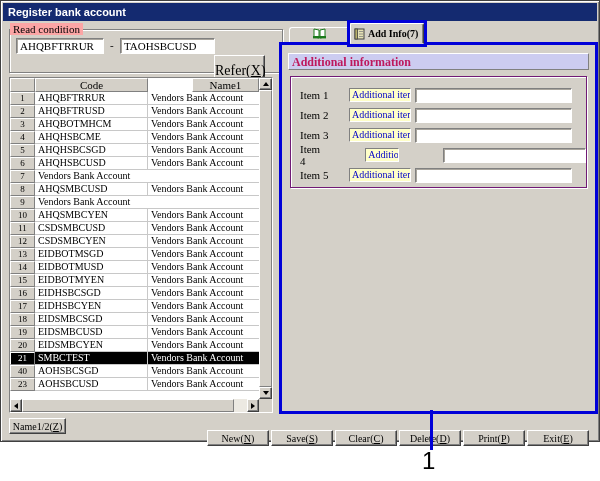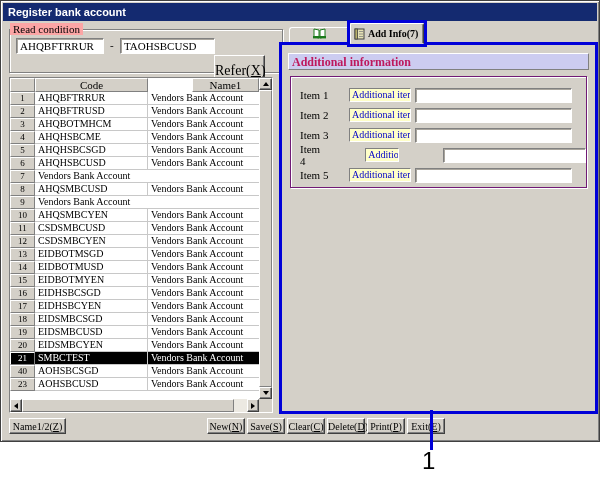--- a/index.html
+++ b/index.html
@@ -92,21 +92,21 @@
   .item-row { position:absolute; left:0; width:100%; height:20px; display:flex; align-items:center; }
   .item-label { width:58px; padding-left:9px; font-size:11px; }
   .item-tag { width:62px; height:14px; background:#ffffc8; border:1px solid;
               border-color:#808080 #ffffff #ffffff #808080; color:#0000c8; font-size:10px;
               line-height:12px; padding-left:2px; white-space:nowrap; overflow:hidden; }
   .item-input { margin-left:4px; width:157px; height:15px; }
 
   
   .btn-name12 { position:absolute; left:8px; top:417px; width:57px; height:16px; font-size:10px; }
   .action-buttons { position:absolute; left:206px; top:417px; display:flex; gap:2px; }
-  .abtn { width:38px; height:16px; font-size:10px; line-height:13px; }
+  .abtn { width:62px; height:16px; font-size:10px; line-height:13px;margin-top:12px; }
 
   
   .callout-line { position:absolute; left:430px; top:410px; width:3px; height:40px; background:#0000d8; z-index:10; }
   .callout-label { position:absolute; left:422px; top:447px; font-family:"Liberation Sans", sans-serif;
                    font-size:24px; color:#000; z-index:10; }
 </style>
 </head>
 <body>
 
 <div id="screen">

